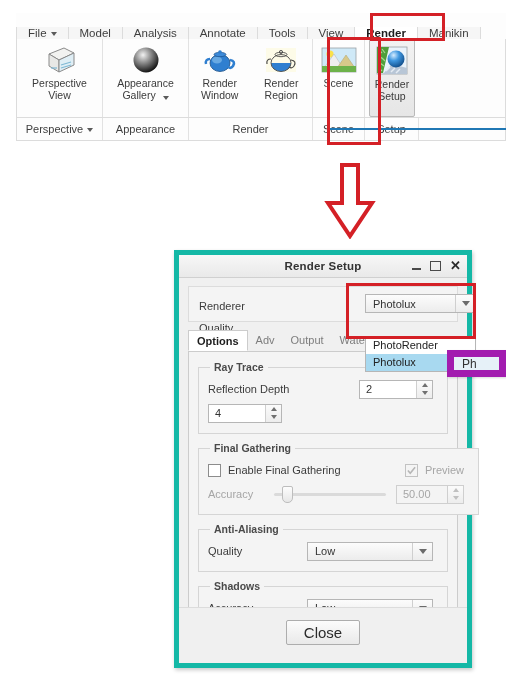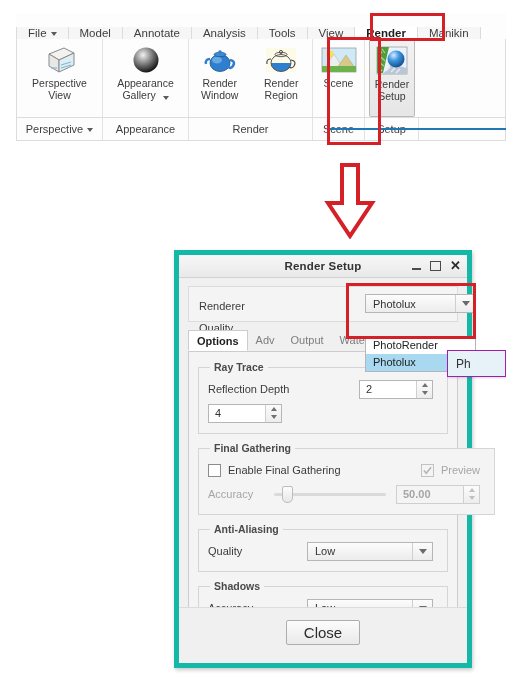--- a/index.html
+++ b/index.html
@@ -301,21 +301,21 @@
   }
 
   
   #tooltip {
     position: absolute;
     left: 447px;
     top: 350px;
     width: 59px;
     height: 27px;
     background: #e6f1f8;
-    border: 1px solid #a21caf;
+    border: 7px solid #a21caf;
     box-sizing: border-box;
     display: flex;
     align-items: center;
     padding-left: 8px;
     font-size: 12px;
     color: #333;
     z-index: 40;
     box-shadow: 1px 1px 2px rgba(0,0,0,0.15);
   }
 
@@ -512,24 +512,24 @@
 
   <div class="ribbon-tabbar">
     <div class="rtab">
       <span>File</span>
       <span class="caret-dn"></span>
     </div>
     <div class="rtab">
       <span>Model</span>
     </div>
     <div class="rtab">
+      <span>Analysis</span>
+    </div>
+    <div class="rtab">
       <span>Annotate</span>
-    </div>
-    <div class="rtab">
-      <span>Analysis</span>
     </div>
     <div class="rtab">
       <span>Tools</span>
     </div>
     <div class="rtab">
       <span>View</span>
     </div>
     <div class="rtab active">
       <span>Render</span>
     </div>
@@ -775,21 +775,21 @@
             </svg>
           </span>
           <span class="cb-label dim">Preview</span>
         </div>
         <div class="row">
           <span class="rlabel dim" style="flex:none;width:66px;">Accuracy</span>
           <span class="slider">
             <span class="track"></span>
             <span class="thumb"></span>
           </span>
-          <span class="spin dim" style="width:84px;font-weight:bold;">
+          <span class="spin dim" style="width:68px;">
             <span class="sval">50.00</span>
             <span class="sbtns">
               <span class="sbtn up">
                   <i></i>
                 </span>
               <span class="sbtn dn">
                   <i></i>
                 </span>
             </span>
           </span>

